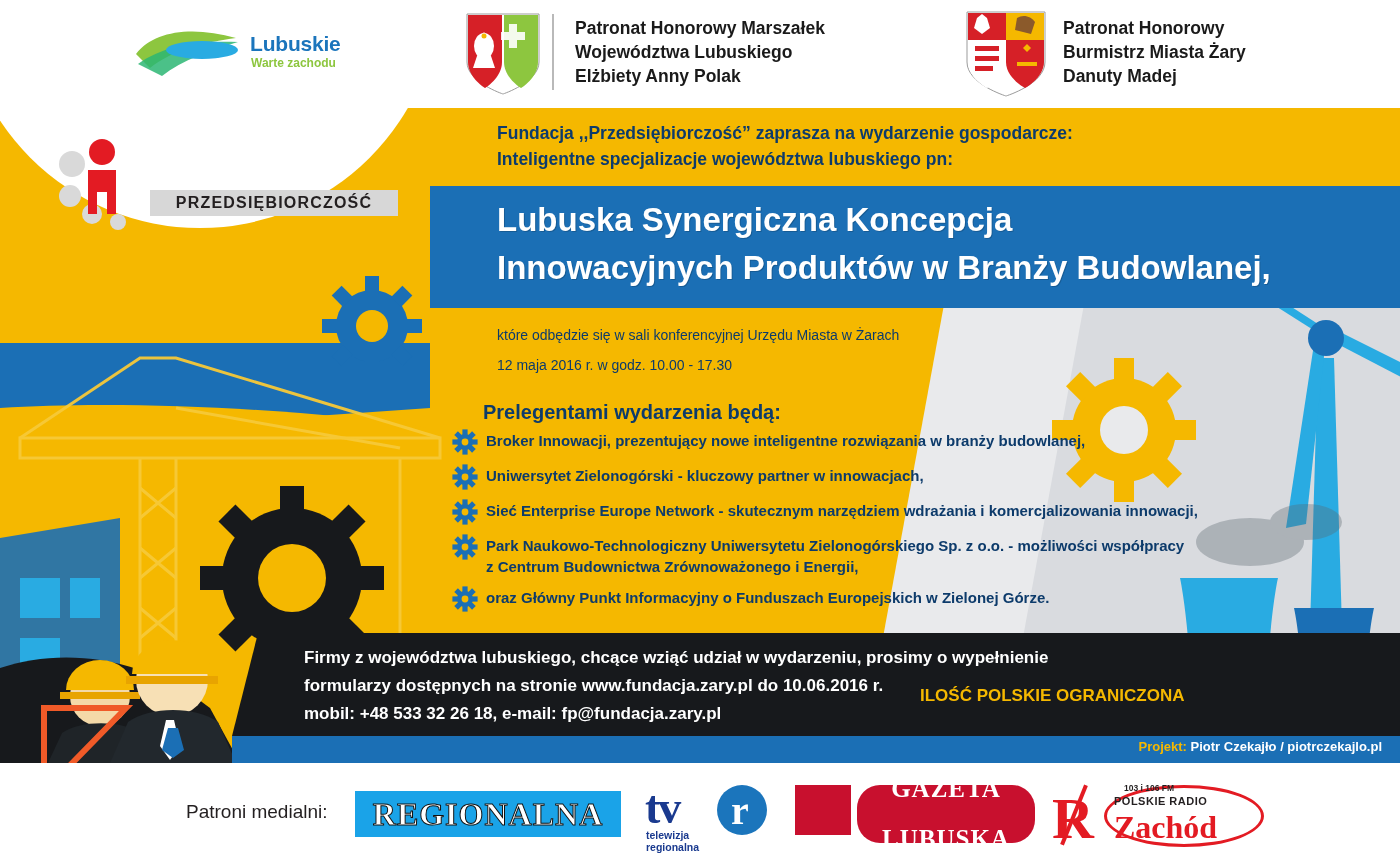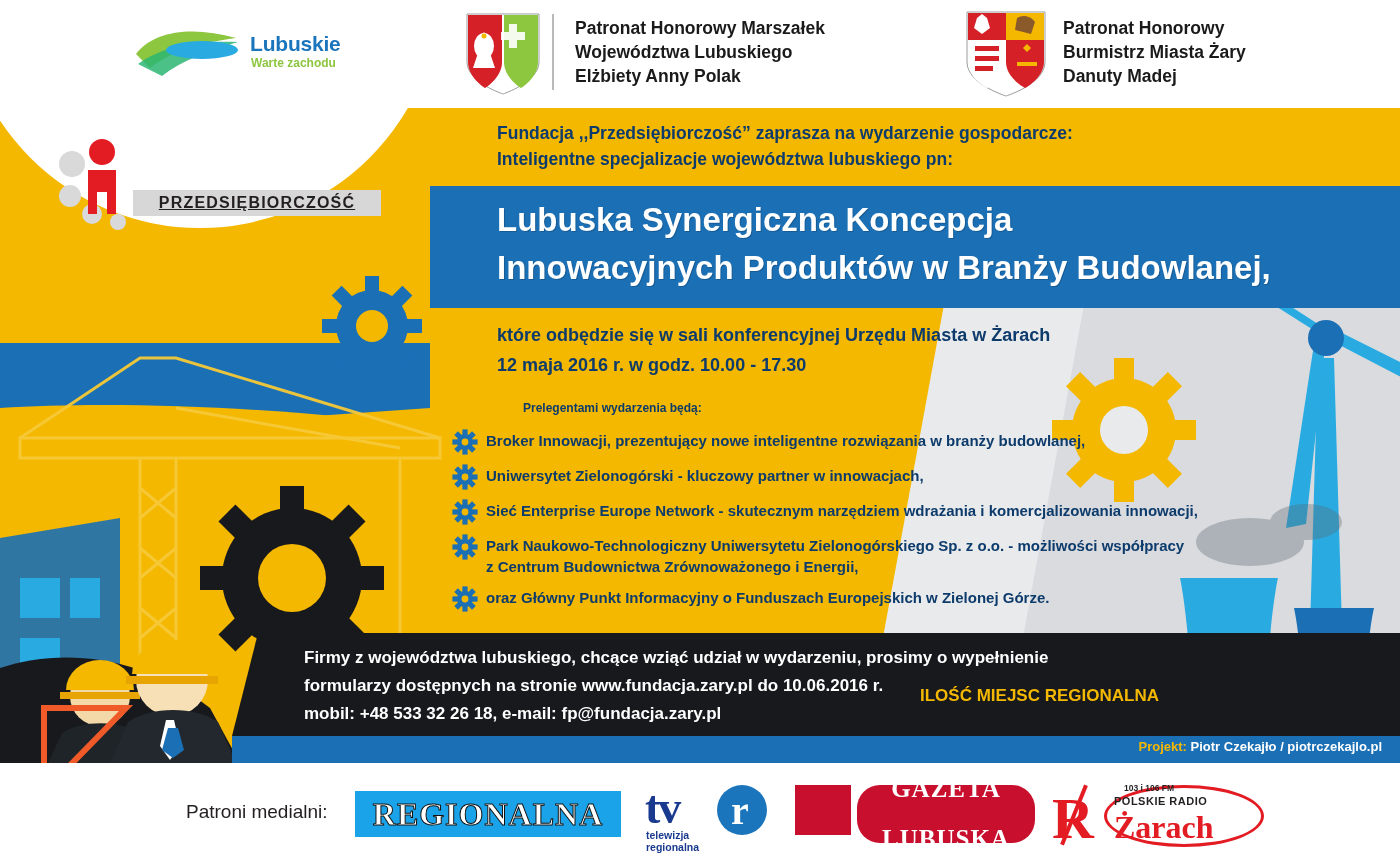--- a/index.html
+++ b/index.html
@@ -76,25 +76,25 @@
   .fundacja-logo {
     position: absolute; left: 30px; top: 20px; width: 360px; height: 110px;
     z-index: 25;
   }
   .fundacja-logo .fl-word {
     position: absolute; left: 118px; top: 10px;
     font-size: 45px; font-weight: bold; color: #231f20;
     letter-spacing: 1px;
   }
   .fundacja-logo .fl-sub {
-    position: absolute; left: 103px; top: 62px;
+    position: absolute; left: 120px; top: 62px;
     width: 248px; height: 26px;
     background: #d7d7d7;
     color: #231f20; font-size: 16px; font-weight: bold;
-    letter-spacing: 1.2px; text-align: center; line-height: 26px; text-decoration: underline;
+    letter-spacing: 1.2px; text-align: center; line-height: 26px;
   }
   .fundacja-logo .fl-figure {
     position: absolute; left: 28px; top: 2px; width: 86px; height: 104px;
   }
 
   
   .intro-band {
     position: absolute; left: 430px; top: 0px; width: 970px; height: 78px;
     background: #f5b800; z-index: 18;
   }
@@ -109,26 +109,26 @@
     background: #1b6fb5; z-index: 16;
   }
   .title-text {
     position: absolute; left: 497px; top: 88px; z-index: 22;
     font-size: 33px; font-weight: bold; color: #ffffff; line-height: 48px;
     text-shadow: 1px 1px 0 rgba(0,0,0,0.18);
   }
 
   .when-text {
     position: absolute; left: 497px; top: 212px; z-index: 22;
-    font-size: 18px; font-weight: bold; color: #0d3b6b; line-height: 30px;
+    font-size: 14px; font-weight: normal; color: #0d3b6b; line-height: 30px;
   }
 
   .prelegenci-head {
     position: absolute; left: 483px; top: 293px; z-index: 22;
-    font-size: 12px; font-weight: bold; color: #0d3b6b; margin-left: 40px;
+    font-size: 20px; font-weight: bold; color: #0d3b6b;
   }
 
   .speakers {
     position: absolute; left: 452px; top: 320px; width: 830px; z-index: 22;
   }
   .speaker-row {
     display: flex; align-items: flex-start;
     margin-bottom: 8px;
   }
   .speaker-row .gear-bullet {
@@ -601,21 +601,21 @@
         <div class="sp-text">oraz Główny Punkt Informacyjny o Funduszach Europejskich w Zielonej Górze.</div>
       </div>
     </div>
 
     <div class="black-ribbon"></div>
     <div class="ribbon-text">
       <div>Firmy z województwa lubuskiego, chcące wziąć udział w wydarzeniu, prosimy o wypełnienie</div>
       <div>formularzy dostępnych na stronie www.fundacja.zary.pl do 10.06.2016 r.</div>
       <div>mobil: +48 533 32 26 18, e-mail: fp@fundacja.zary.pl</div>
     </div>
-    <div class="ilosc-badge">ILOŚĆ MIEJSC REGIONALNA</div>
+    <div class="ilosc-badge">ILOŚĆ POLSKIE OGRANICZONA</div>
 
     <div class="projekt-bar"></div>
     <div class="projekt-text">
       <span class="pj-label">Projekt:</span>
       <span>Piotr Czekajło / piotrczekajlo.pl</span>
     </div>
   </div>
 
   <div class="media-strip">
     <div class="media-label">Patroni medialni:</div>
@@ -641,17 +641,17 @@
         <div class="gz-l2">LUBUSKA</div>
       </div>
     </div>
 
     <div class="logo-radio">
       <div class="rd-ellipse"></div>
       <div class="rd-r">R</div>
       <div class="rd-slash"></div>
       <div class="rd-fm">103 i 106 FM</div>
       <div class="rd-polskie">POLSKIE RADIO</div>
-      <div class="rd-zachod">Żarach</div>
+      <div class="rd-zachod">Zachód</div>
     </div>
   </div>
 
 </div>
 
 </body></html>

